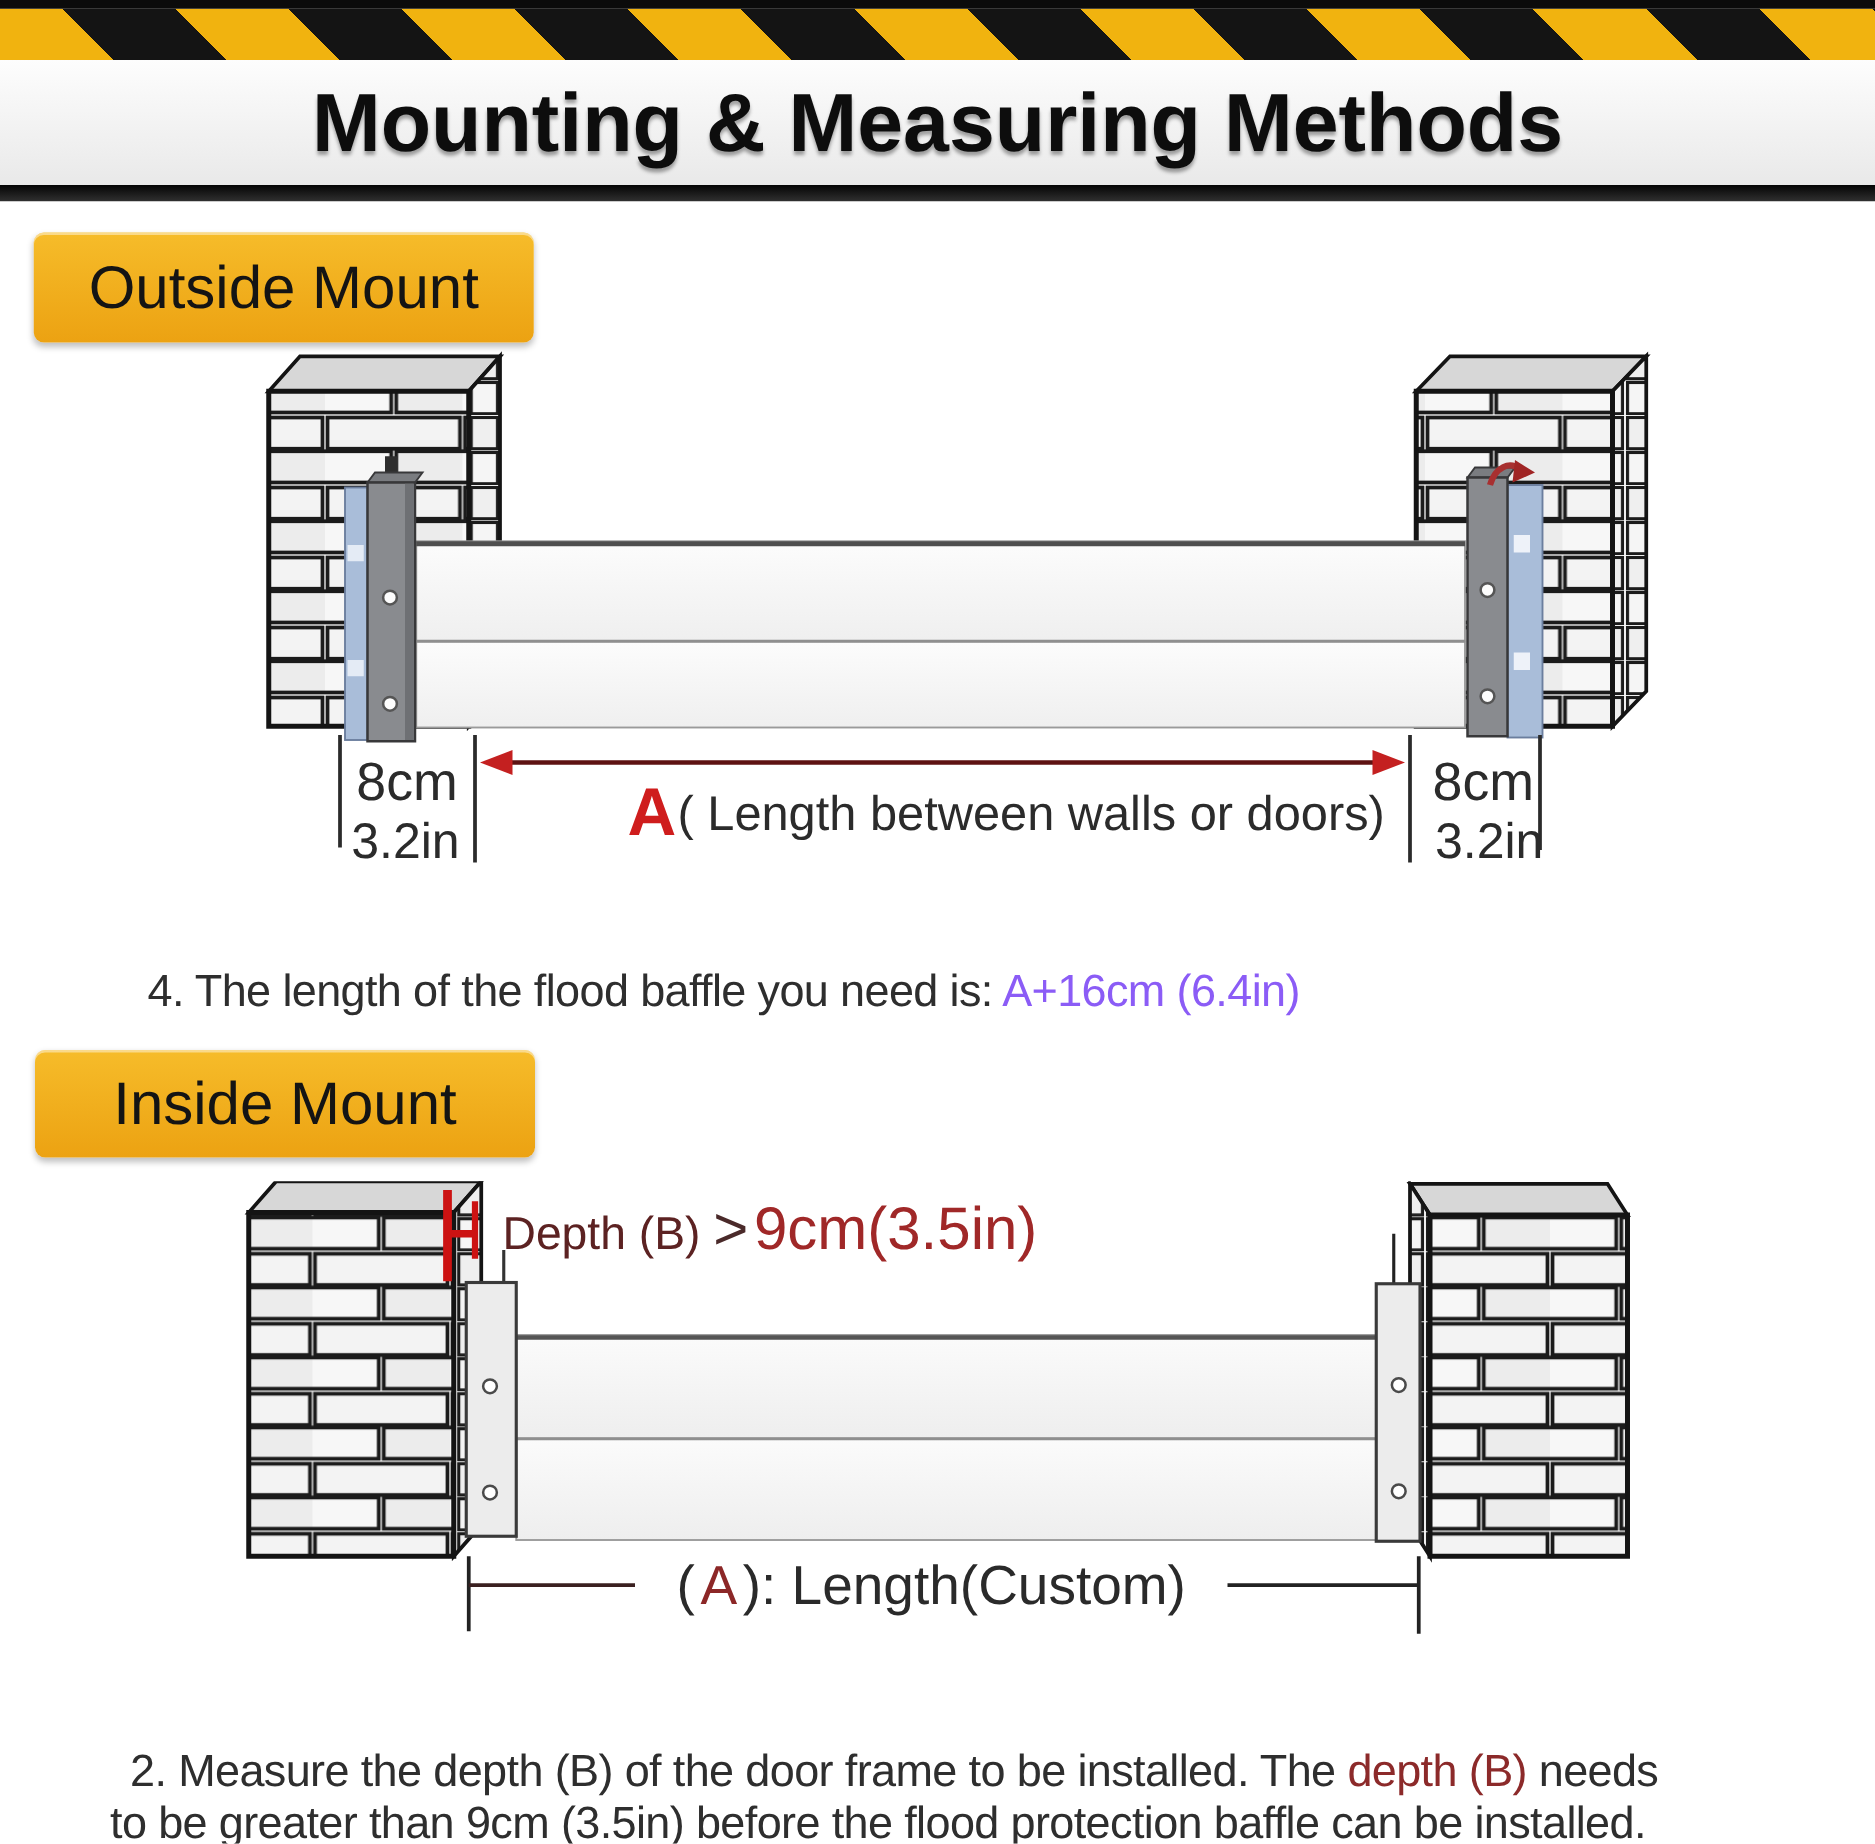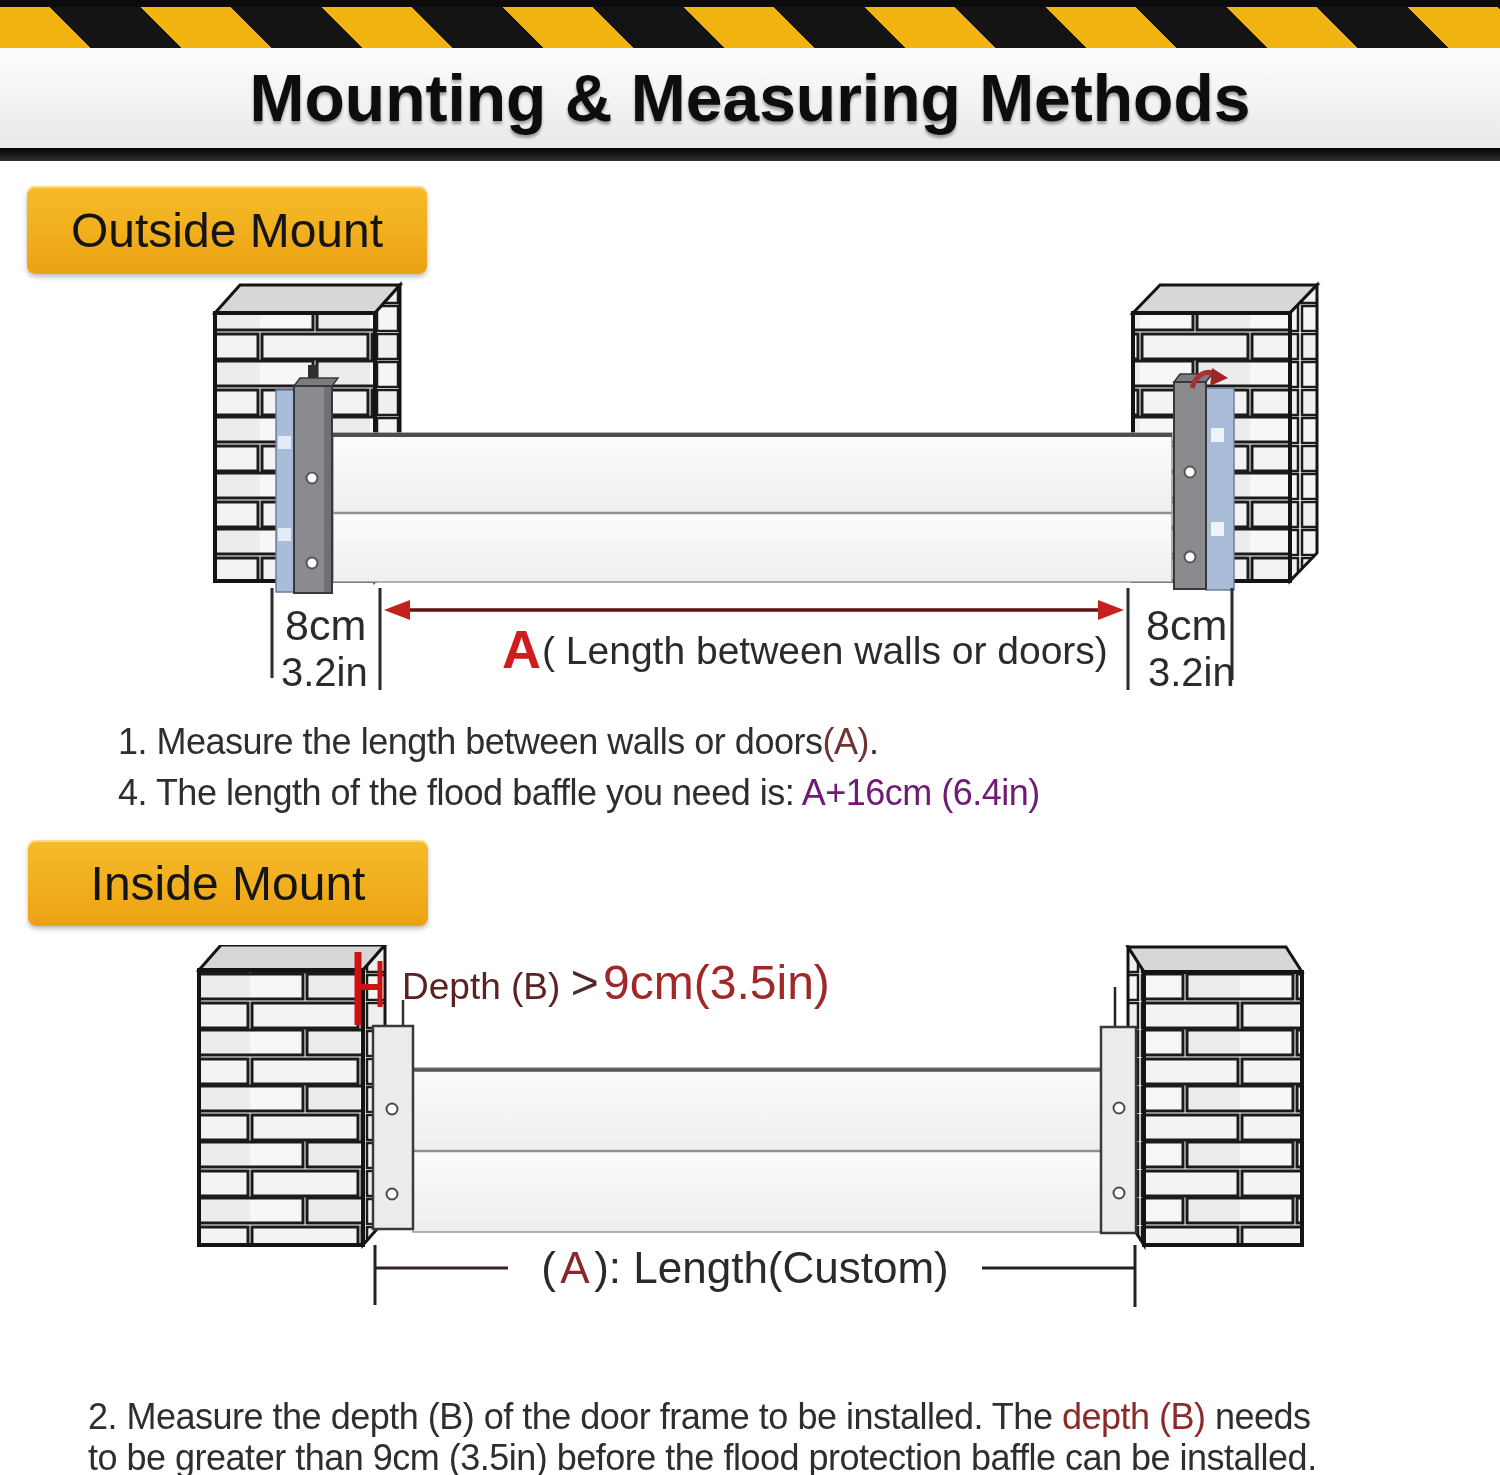--- a/index.html
+++ b/index.html
@@ -46,24 +46,24 @@
   .svg-inside  { left:140px; top:945px; }
 
   
   .step {
     position:absolute; font-size:36px; color:#2e2e2e;
     letter-spacing:-0.5px; white-space:nowrap;
   }
   .o-step1 { left:118px; top:721px; }
   .o-step2 { left:118px; top:772px; }
   .i-step1 { left:100px; top:1341px; }
-  .i-step2 { left:88px; top:1396px; }
+  .i-step2 { left:104px; top:1396px; }
   .i-step3 { left:88px;  top:1437px; }
   .hl-soft   { color:#6e3434; }
-  .hl-red    { color:#701a75; }
+  .hl-red    { color:#8b5cf6; }
   .hl-maroon { color:#8c2a2a; }
 
   svg text { font-family:"Liberation Sans", sans-serif; }
 </style>
 </head>
 <body>
 
 <div class="page">
 
   <div class="hazard"></div>
@@ -150,21 +150,20 @@
     </g>
 
     <text x="135" y="364" font-size="43" fill="#2b2b2b">8cm</text>
     <text x="131" y="410" font-size="40" fill="#2b2b2b">3.2in</text>
     <text x="996" y="364" font-size="43" fill="#2b2b2b">8cm</text>
     <text x="998" y="410" font-size="40" fill="#2b2b2b">3.2in</text>
     <text x="352" y="392" font-size="54" font-weight="bold" fill="#cf1d1d">A</text>
     <text x="392" y="388" font-size="39" fill="#2b2b2b">( Length between walls or doors)</text>
   </svg>
 
-  <div class="step o-step1"><span>1. Measure the length between walls or doors</span><span class="hl-soft">(A)</span><span>.</span></div>
   <div class="step o-step2"><span>4. The length of the flood baffle you need is: </span><span class="hl-red">A+16cm (6.4in)</span></div>
 
   <div class="badge badge-inside">
     <span>Inside Mount</span>
   </div>
 
   <svg class="svg-abs svg-inside" width="1240" height="405" viewBox="0 0 1240 405">
     <defs>
       <pattern id="brick-i" width="110" height="56" patternUnits="userSpaceOnUse">
         <rect width="110" height="56" fill="#ffffff"></rect>

